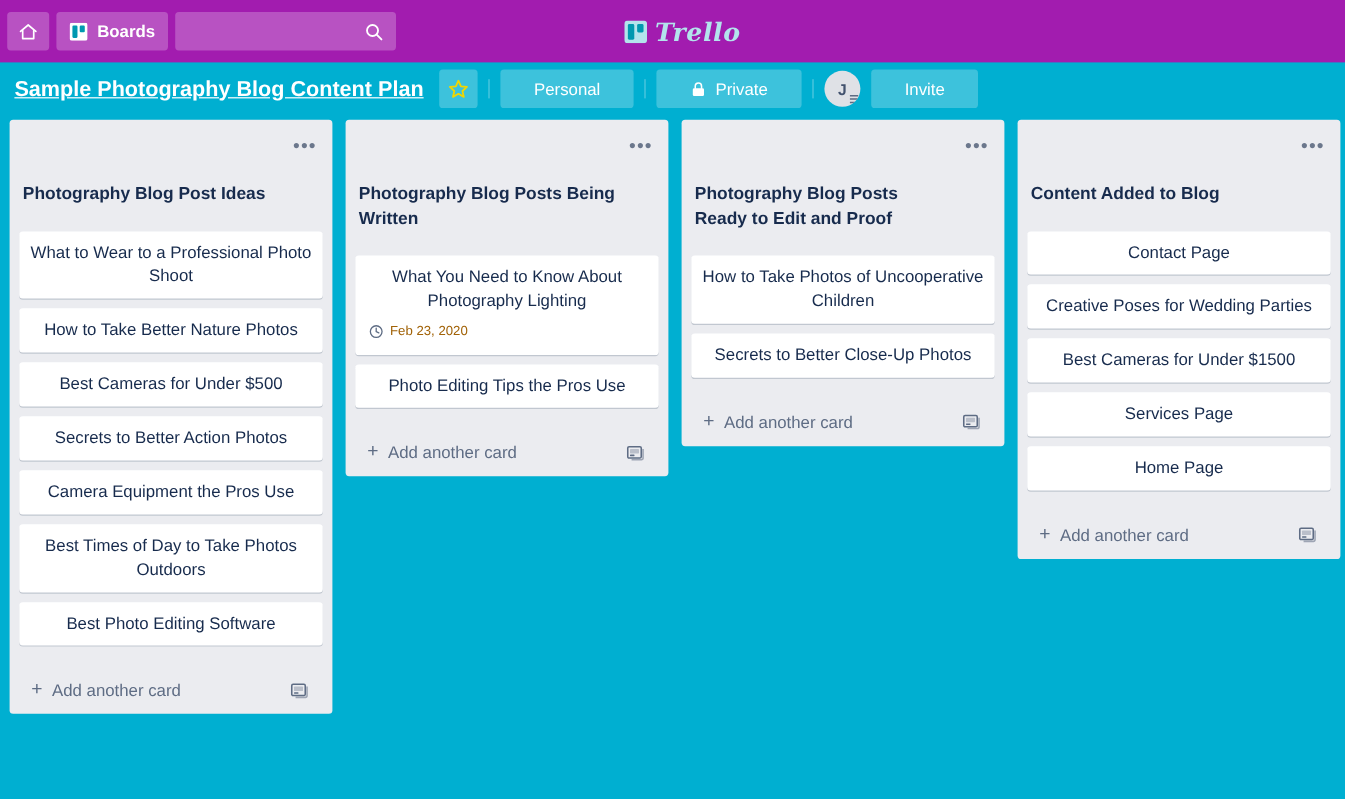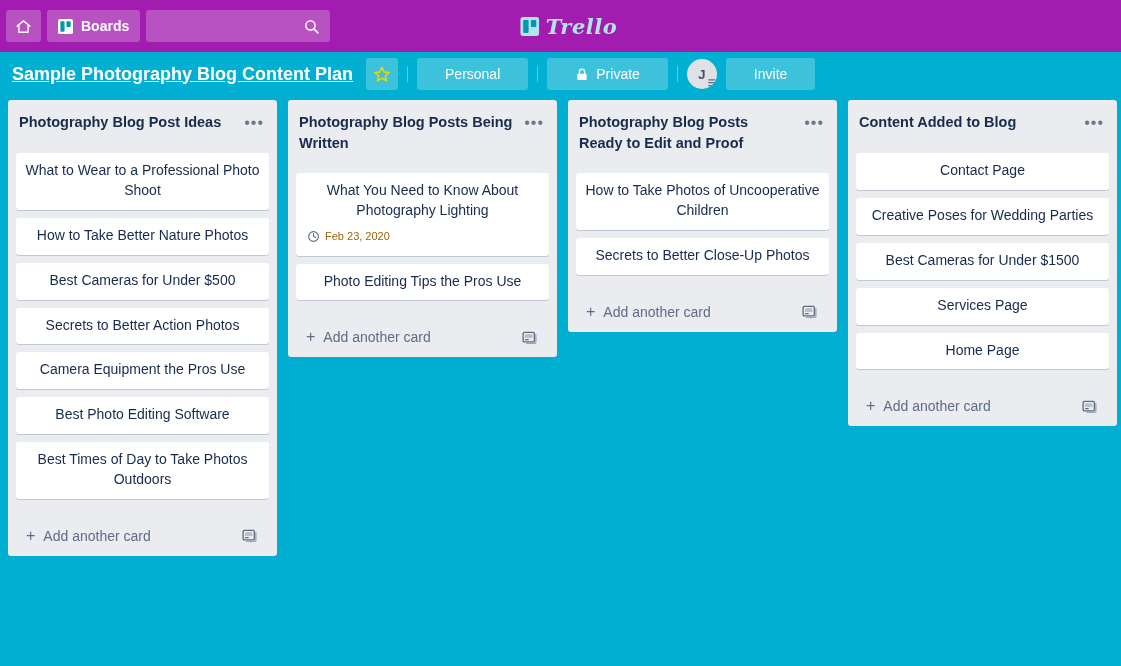--- a/index.html
+++ b/index.html
@@ -183,20 +183,21 @@
     padding: 12px 9px 9px 11px;
     gap: 6px;
   }
   .list-title {
     font-size: 14.5px;
     font-weight: bold;
     color: #172B4D;
     line-height: 1.42;
     cursor: pointer;
     flex: 1;
+    margin-top: 40px;
   }
   .list-menu {
     color: #6B778C;
     font-size: 16px;
     line-height: 1;
     padding: 2px 4px;
     cursor: pointer;
     letter-spacing: 1px;
     flex: 0 0 auto;
     margin-top: 1px;
@@ -362,24 +363,24 @@
         <div class="card">
           <div>Best Cameras for Under $500</div>
         </div>
         <div class="card">
           <div>Secrets to Better Action Photos</div>
         </div>
         <div class="card">
           <div>Camera Equipment the Pros Use</div>
         </div>
         <div class="card">
+          <div>Best Times of Day to Take Photos Outdoors</div>
+        </div>
+        <div class="card">
           <div>Best Photo Editing Software</div>
-        </div>
-        <div class="card">
-          <div>Best Times of Day to Take Photos Outdoors</div>
         </div>
       </div>
       <div class="add-card">
         <div class="add-card-left">
           <span class="add-card-plus">+</span>
           <span>Add another card</span>
         </div>
         <span>
           <svg width="15" height="15" viewBox="0 0 16 16" fill="none" stroke="#5E6C84" stroke-width="1.4">
             <rect x="1.2" y="2.6" width="12" height="10" rx="1.2"></rect>

